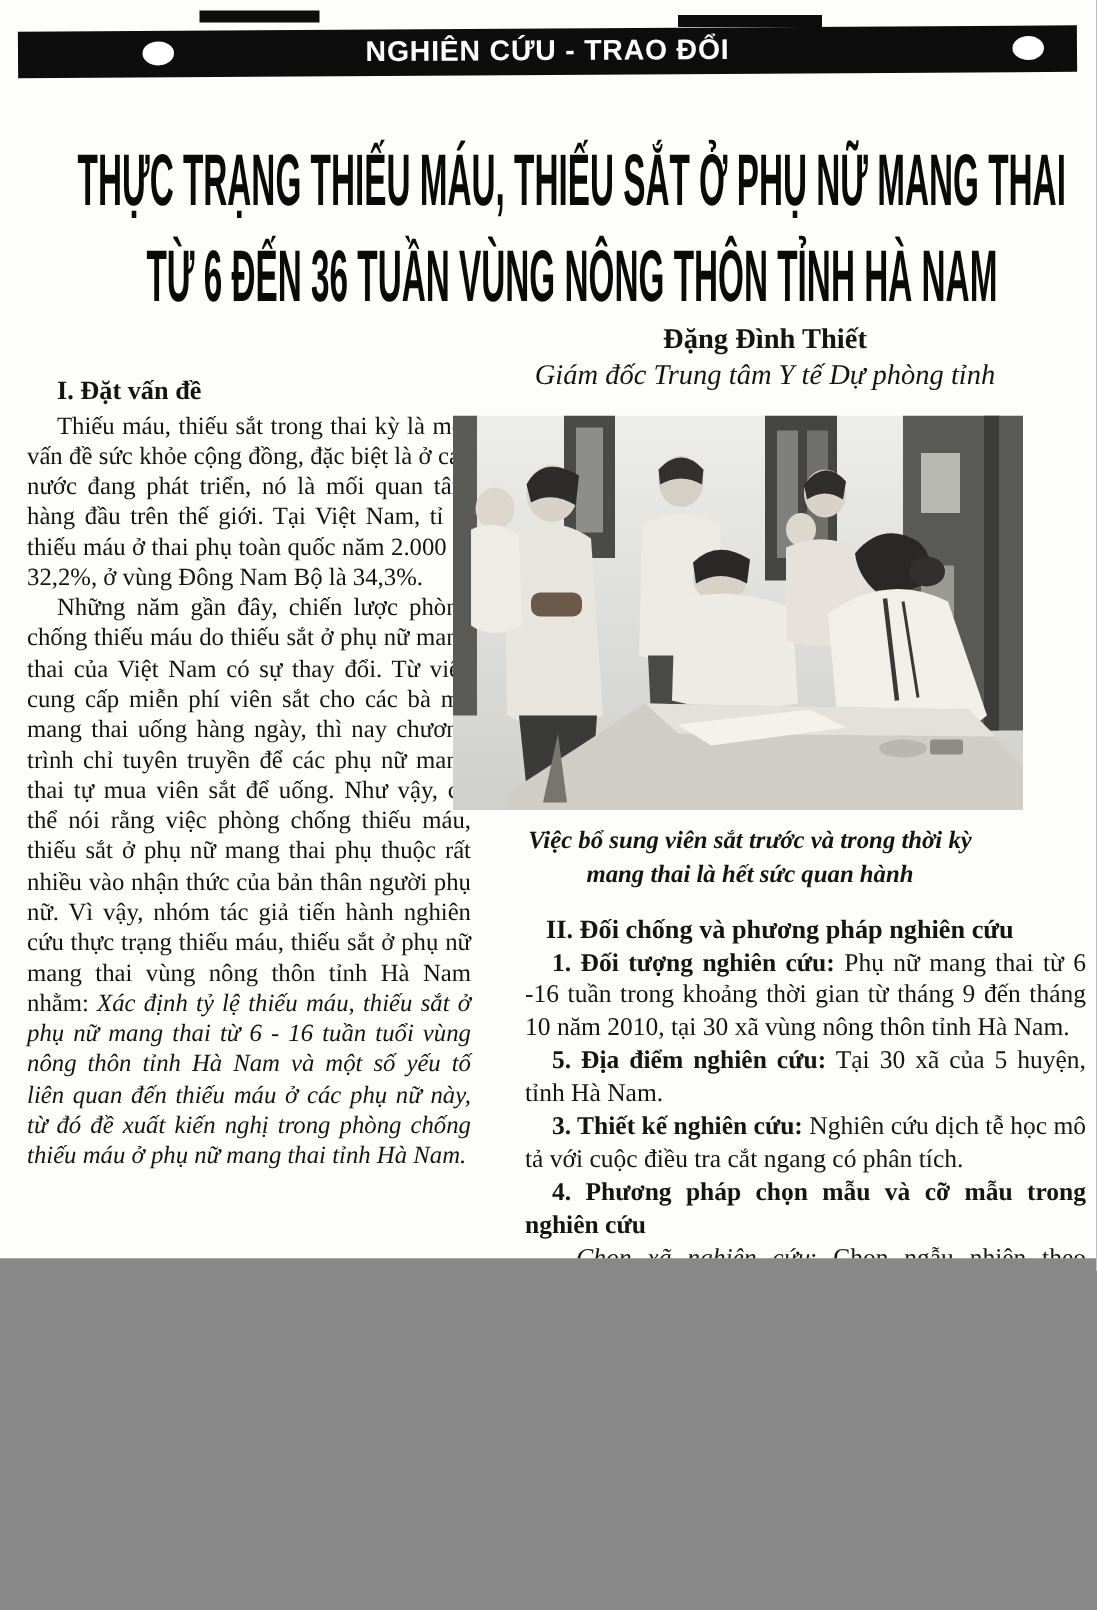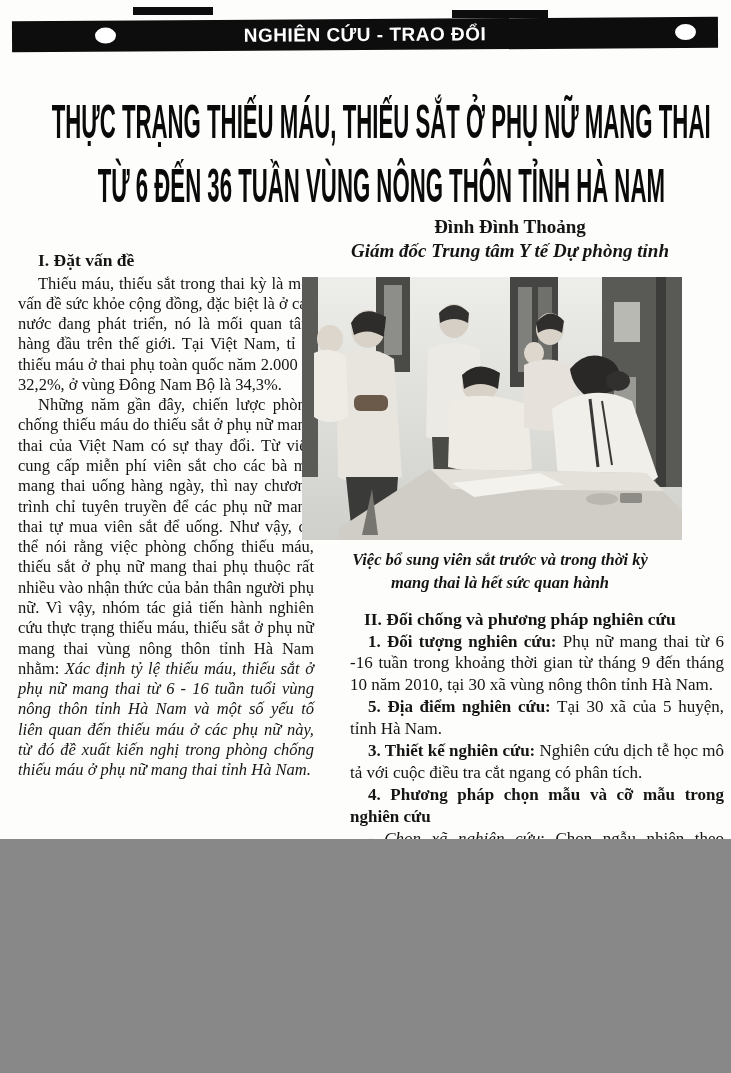--- a/index.html
+++ b/index.html
@@ -20,21 +20,21 @@
 
   
   .title{position:absolute;top:74px;left:0;width:731px;margin:16px;}
   .tline{height:64px;display:flex;align-items:center;justify-content:center;}
   .tline span{font-family:"Liberation Sans",sans-serif;font-weight:bold;font-size:30px;
               white-space:nowrap;transform:scale(0.74,1.62);color:#0a0a0a;}
 
   
   .author{position:absolute;top:215px;left:295px;width:430px;text-align:center;line-height:1.28;}
   .author-name{font-weight:bold;font-size:19px;}
-  .author-role{font-weight:bold;font-style:italic;font-size:19px;}
+  .author-role{font-weight:normal;font-style:italic;font-size:19px;}
 
   
   .col-left{position:absolute;left:18px;top:250px;width:296px;font-size:16.5px;
             line-height:1.23;text-align:justify;}
   .col-left h2{font-size:17.5px;margin:0 0 2px 0;text-indent:20px;font-weight:bold;}
   .col-left p{margin:0;text-indent:20px;}
   .col-left em{font-style:italic;}
 
   .col-right{position:absolute;left:350px;top:608px;width:374px;font-size:17px;
              line-height:1.29;text-align:justify;}
@@ -75,21 +75,21 @@
   <h1 class="title">
     <div class="tline">
       <span>THỰC TRẠNG THIẾU MÁU, THIẾU SẮT Ở PHỤ NỮ MANG THAI</span>
     </div>
     <div class="tline">
       <span>TỪ 6 ĐẾN 36 TUẦN VÙNG NÔNG THÔN TỈNH HÀ NAM</span>
     </div>
   </h1>
 
   <div class="author">
-    <div class="author-name">Đình Đình Thoảng</div>
+    <div class="author-name">Đặng Đình Thiết</div>
     <div class="author-role">Giám đốc Trung tâm Y tế Dự phòng tỉnh</div>
   </div>
 
   <section class="col-left">
     <h2>I. Đặt vấn đề</h2>
     <p>Thiếu máu, thiếu sắt trong thai kỳ là một vấn đề sức khỏe cộng đồng, đặc biệt là ở các nước đang phát triển, nó là mối quan tâm hàng đầu trên thế giới. Tại Việt Nam, tỉ lệ thiếu máu ở thai phụ toàn quốc năm 2.000 là 32,2%, ở vùng Đông Nam Bộ là 34,3%.</p>
     <p><span>Những năm gần đây, chiến lược phòng chống thiếu máu do thiếu sắt ở phụ nữ mang thai của Việt Nam có sự thay đổi. Từ việc cung cấp miễn phí viên sắt cho các bà mẹ mang thai uống hàng ngày, thì nay chương trình chỉ tuyên truyền để các phụ nữ mang thai tự mua viên sắt để uống. Như vậy, có thể nói rằng việc phòng chống thiếu máu, thiếu sắt ở phụ nữ mang thai phụ thuộc rất nhiều vào nhận thức của bản thân người phụ nữ. Vì vậy, nhóm tác giả tiến hành nghiên cứu thực trạng thiếu máu, thiếu sắt ở phụ nữ mang thai vùng nông thôn tỉnh Hà Nam nhằm: </span><em>Xác định tỷ lệ thiếu máu, thiếu sắt ở phụ nữ mang thai từ 6 - 16 tuần tuổi vùng nông thôn tỉnh Hà Nam và một số yếu tố liên quan đến thiếu máu ở các phụ nữ này, từ đó đề xuất kiến nghị trong phòng chống thiếu máu ở phụ nữ mang thai tỉnh Hà Nam.</em></p>
   </section>
 
   <figure class="photo">

